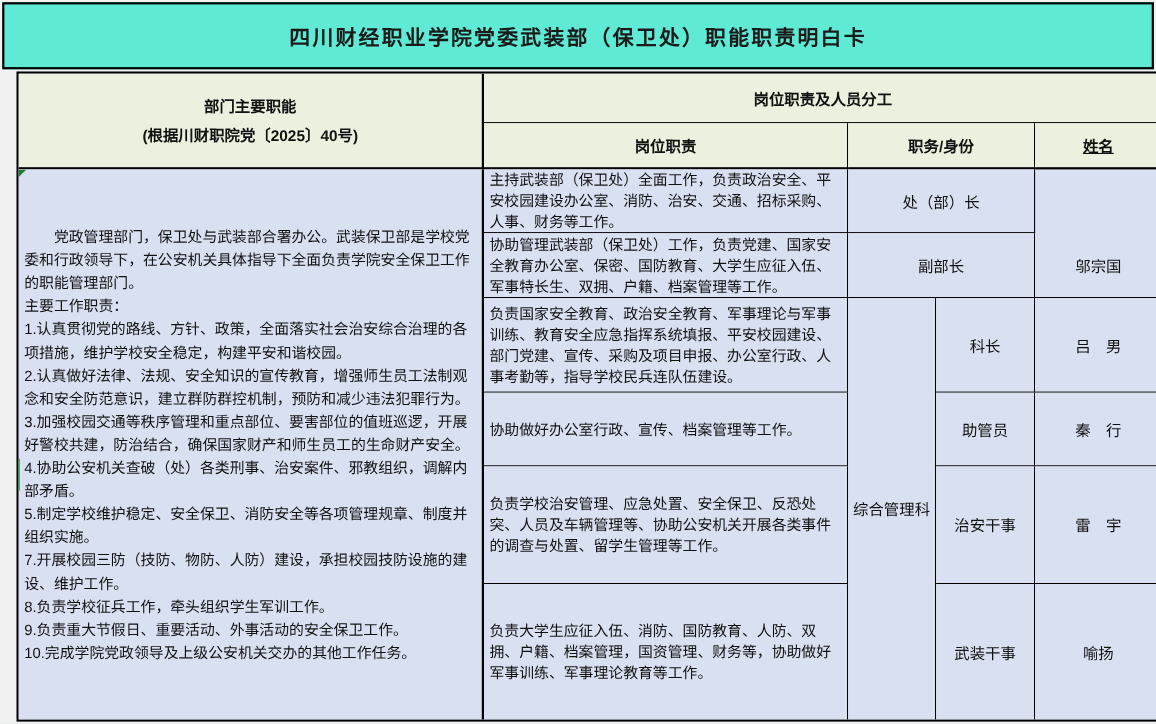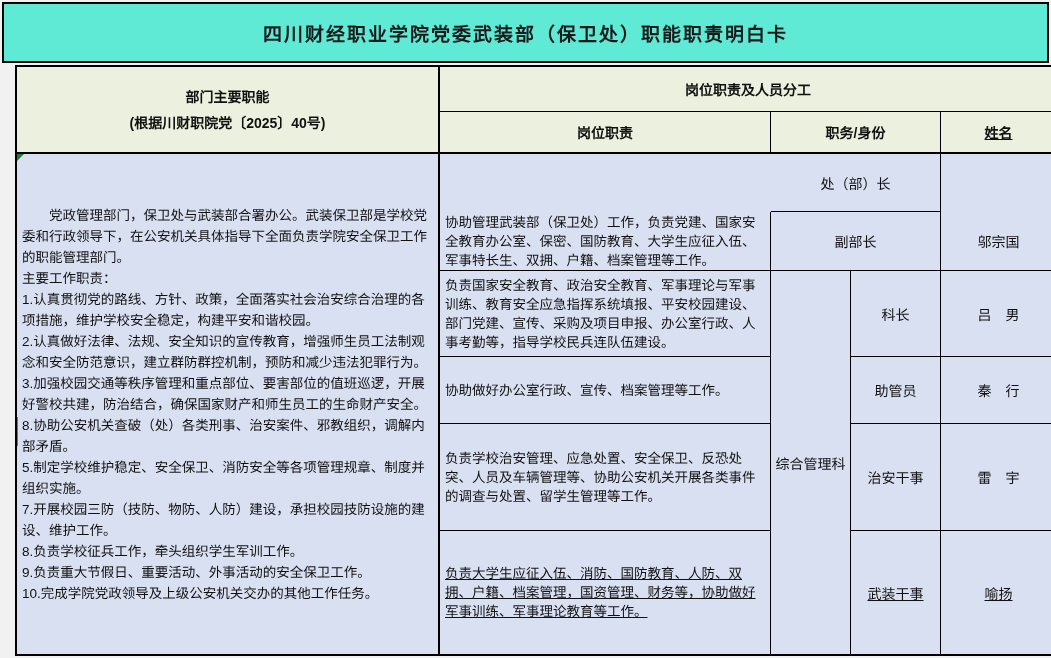--- a/index.html
+++ b/index.html
@@ -49,21 +49,21 @@
   .mainCell{
     grid-column:1;grid-row:3/9;
     border-right-width:2px;border-bottom:none;
     flex-direction:column;justify-content:center;align-items:flex-start;
     font-size:13.5px;line-height:21px;
     padding:4px 8px 4px 5px;position:relative;
   }
   .mainCell .para{width:100%;}
   .dutyCell{grid-column:2;font-size:13.5px;line-height:19px;
     justify-content:flex-start;text-align:left;padding:3px 4px 3px 5px;}
-  .r3{grid-row:3;} .r4{grid-row:4;} .r5{grid-row:5;} .r6{grid-row:6;} .r7{grid-row:7;} .r8{grid-row:8;text-decoration:underline;}
+  .r3{grid-row:3;} .r4{grid-row:4;} .r5{grid-row:5;} .r6{grid-row:6;} .r7{grid-row:7;} .r8{grid-row:8;}
   .noBottom{border-bottom:none;}
   .secCell{grid-column:3;grid-row:5/9;border-bottom:none;font-size:14px;font-family:Liberation Mono, monospace;}
   .titleSpan{grid-column:3/5;font-size:14px;}
   .posCell{grid-column:4;font-size:14px;}
   .nameCell{grid-column:5;border-right:none;font-size:14px;}
   .corner-flag{
     position:absolute;left:0;top:0;width:0;height:0;
     border-top:7px solid #1e7d33;border-right:7px solid transparent;
   }
   .edge-strip{
@@ -98,29 +98,30 @@
     <span>姓名</span>
   </div>
 
   <div class="cell blue mainCell">
     <span class="corner-flag"></span>
     <div class="para">　　党政管理部门，保卫处与武装部合署办公。武装保卫部是学校党委和行政领导下，在公安机关具体指导下全面负责学院安全保卫工作的职能管理部门。</div>
     <div class="para">主要工作职责：</div>
     <div class="para">1.认真贯彻党的路线、方针、政策，全面落实社会治安综合治理的各项措施，维护学校安全稳定，构建平安和谐校园。</div>
     <div class="para">2.认真做好法律、法规、安全知识的宣传教育，增强师生员工法制观念和安全防范意识，建立群防群控机制，预防和减少违法犯罪行为。</div>
     <div class="para">3.加强校园交通等秩序管理和重点部位、要害部位的值班巡逻，开展好警校共建，防治结合，确保国家财产和师生员工的生命财产安全。</div>
-    <div class="para">8.协助公安机关查破（处）各类刑事、治安案件、邪教组织，调解内部矛盾。</div>
+    <div class="para">4.协助公安机关查破（处）各类刑事、治安案件、邪教组织，调解内部矛盾。</div>
     <div class="para">5.制定学校维护稳定、安全保卫、消防安全等各项管理规章、制度并组织实施。</div>
     <div class="para">7.开展校园三防（技防、物防、人防）建设，承担校园技防设施的建设、维护工作。</div>
     <div class="para">8.负责学校征兵工作，牵头组织学生军训工作。</div>
     <div class="para">9.负责重大节假日、重要活动、外事活动的安全保卫工作。</div>
     <div class="para">10.完成学院党政领导及上级公安机关交办的其他工作任务。</div>
     <span class="edge-strip"></span>
   </div>
 
+  <div class="cell blue dutyCell r3">主持武装部（保卫处）全面工作，负责政治安全、平安校园建设办公室、消防、治安、交通、招标采购、人事、财务等工作。</div>
   <div class="cell blue dutyCell r4">协助管理武装部（保卫处）工作，负责党建、国家安全教育办公室、保密、国防教育、大学生应征入伍、军事特长生、双拥、户籍、档案管理等工作。</div>
   <div class="cell blue dutyCell r5">负责国家安全教育、政治安全教育、军事理论与军事训练、教育安全应急指挥系统填报、平安校园建设、部门党建、宣传、采购及项目申报、办公室行政、人事考勤等，指导学校民兵连队伍建设。</div>
   <div class="cell blue dutyCell r6">协助做好办公室行政、宣传、档案管理等工作。</div>
   <div class="cell blue dutyCell r7">负责学校治安管理、应急处置、安全保卫、反恐处突、人员及车辆管理等、协助公安机关开展各类事件的调查与处置、留学生管理等工作。</div>
   <div class="cell blue dutyCell r8 noBottom">负责大学生应征入伍、消防、国防教育、人防、双拥、户籍、档案管理，国资管理、财务等，协助做好军事训练、军事理论教育等工作。</div>
 
   <div class="cell blue titleSpan r3">处（部）长</div>
   <div class="cell blue titleSpan r4">副部长</div>
 
   <div class="cell blue secCell">综合管理科</div>

